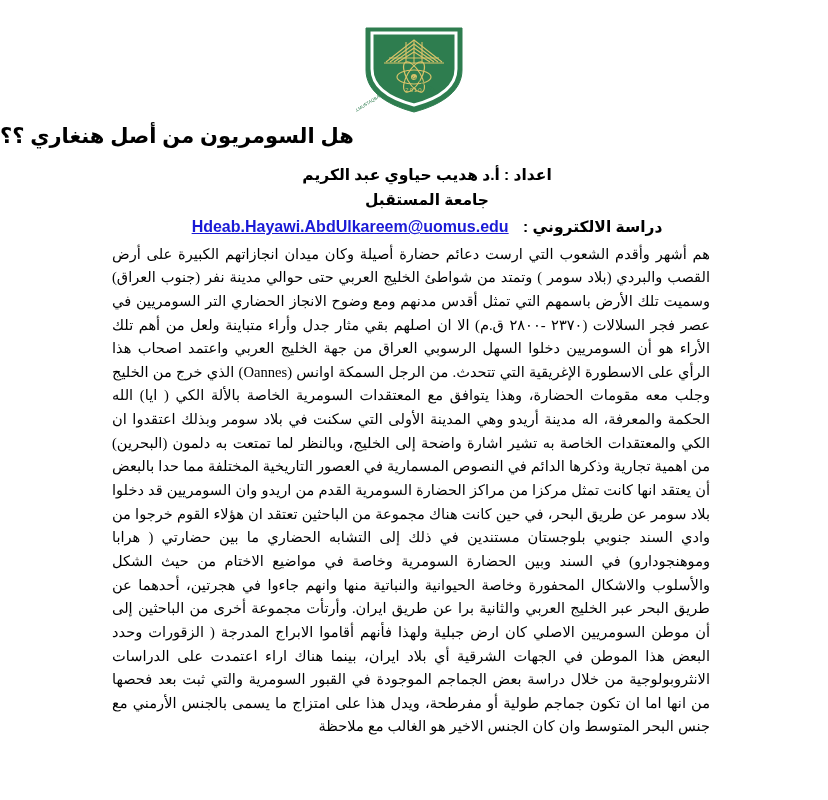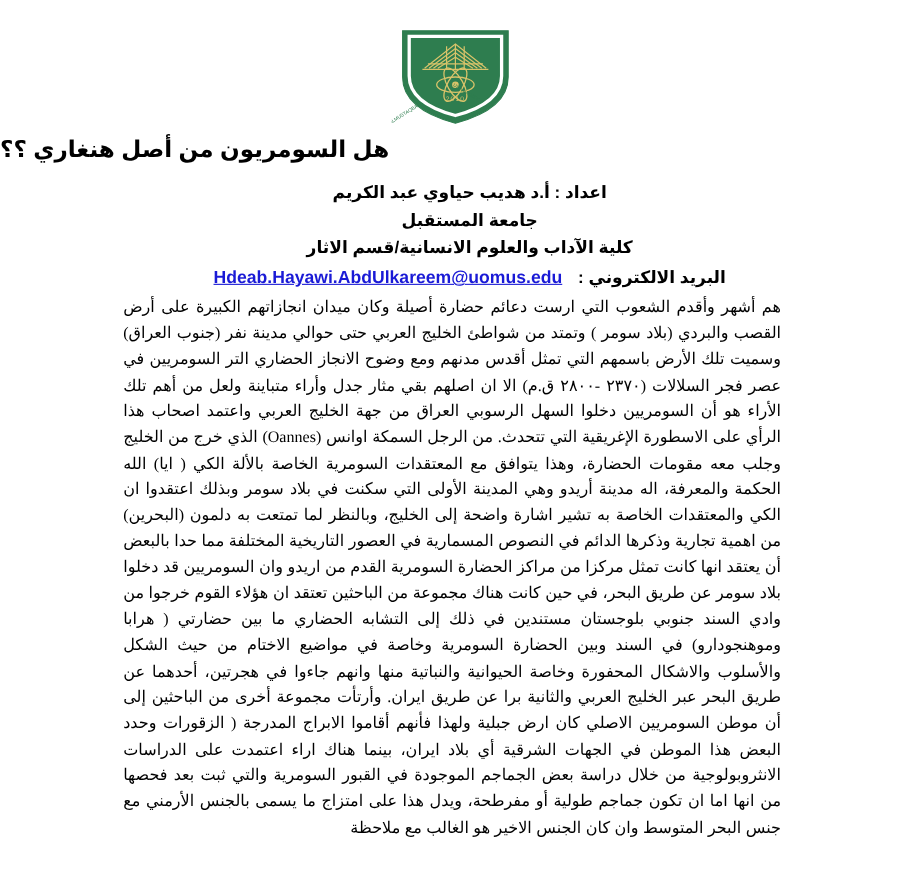--- a/index.html
+++ b/index.html
@@ -143,23 +143,22 @@
         <text x="78" y="70" font-family="Liberation Sans, sans-serif" font-size="4.4" fill="#2e7d4f" transform="rotate(32 78 70)">UNIVERSITY</text>
       </svg>
     </div>
   </div>
 
   <h1 class="doc-title">هل السومريون من أصل هنغاري ؟؟</h1>
 
   <div class="meta-block">
     <div class="meta-line">اعداد : أ.د هديب حياوي عبد الكريم</div>
     <div class="meta-line">جامعة المستقبل</div>
-    <div class="meta-line">كلية الآداب والعلوم الانسانية/قسم الاثار</div>
     <div class="email-line">
-      <span class="email-label">البريد الالكتروني  :</span>
+      <span class="email-label">دراسة الالكتروني  :</span>
       <a class="email-addr" href="#">Hdeab.Hayawi.AbdUlkareem@uomus.edu</a>
     </div>
   </div>
 
   <div class="body-wrap">
     <p class="body-par">هم أشهر وأقدم الشعوب التي ارست دعائم حضارة أصيلة وكان ميدان انجازاتهم الكبيرة على أرض القصب والبردي (بلاد سومر ) وتمتد من شواطئ الخليج العربي حتى حوالي مدينة نفر  (جنوب العراق) وسميت تلك الأرض باسمهم التي تمثل أقدس مدنهم ومع وضوح الانجاز الحضاري التر السومريين في عصر فجر السلالات (٢٣٧٠ -٢٨٠٠ ق.م) الا ان اصلهم بقي مثار جدل وأراء متباينة ولعل من أهم تلك الأراء هو أن السومريين دخلوا السهل الرسوبي العراق من جهة الخليج العربي واعتمد اصحاب هذا الرأي على الاسطورة الإغريقية التي تتحدث. من الرجل السمكة اوانس (Oannes) الذي خرج من الخليج وجلب معه مقومات الحضارة، وهذا يتوافق مع المعتقدات السومرية الخاصة بالألة الكي ( ايا) الله الحكمة والمعرفة، اله مدينة أريدو وهي المدينة الأولى التي سكنت في بلاد سومر وبذلك اعتقدوا ان الكي والمعتقدات الخاصة به تشير اشارة واضحة إلى الخليج، وبالنظر لما تمتعت به دلمون (البحرين) من اهمية تجارية وذكرها الدائم في النصوص المسمارية في العصور التاريخية المختلفة مما حدا بالبعض أن يعتقد انها كانت تمثل مركزا من مراكز الحضارة السومرية القدم من اريدو وان السومريين قد دخلوا بلاد سومر عن طريق البحر، في حين كانت هناك مجموعة من الباحثين تعتقد ان هؤلاء القوم خرجوا من وادي السند جنوبي بلوجستان مستندين في ذلك إلى التشابه الحضاري ما بين حضارتي ( هرابا وموهنجودارو) في السند وبين الحضارة السومرية وخاصة في مواضيع الاختام من حيث الشكل والأسلوب والاشكال المحفورة وخاصة الحيوانية والنباتية منها وانهم جاءوا في هجرتين، أحدهما عن طريق البحر عبر الخليج العربي والثانية برا عن طريق ايران. وأرتأت مجموعة أخرى من الباحثين إلى أن موطن السومريين الاصلي كان ارض جبلية ولهذا فأنهم أقاموا الابراج المدرجة ( الزقورات وحدد البعض هذا الموطن في الجهات الشرقية أي بلاد ايران، بينما هناك اراء اعتمدت على الدراسات الانثروبولوجية من خلال دراسة بعض الجماجم الموجودة في القبور السومرية والتي ثبت بعد فحصها من انها اما ان تكون جماجم طولية أو مفرطحة، ويدل هذا على امتزاج ما يسمى بالجنس الأرمني مع جنس البحر المتوسط وان كان الجنس الاخير هو الغالب مع ملاحظة</p>
   </div>
 
 </div>
 

